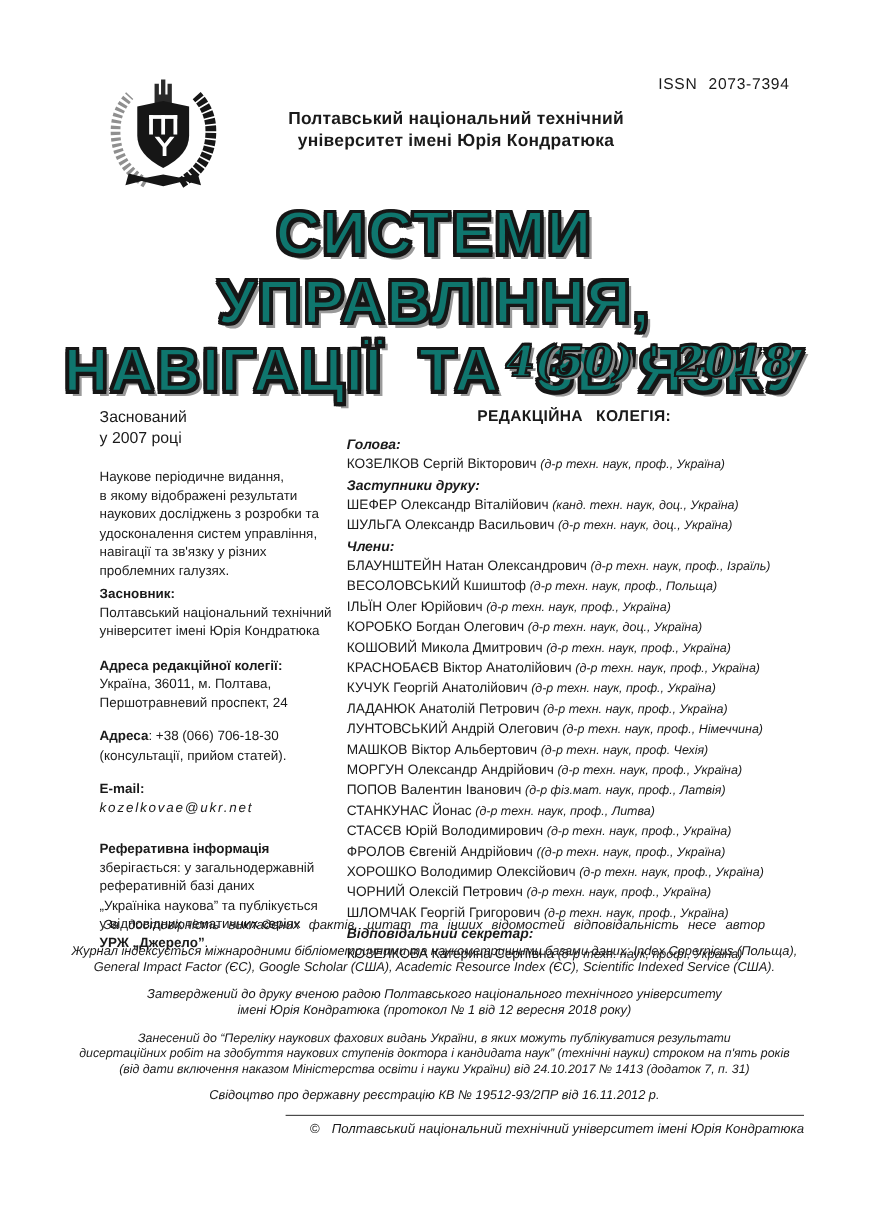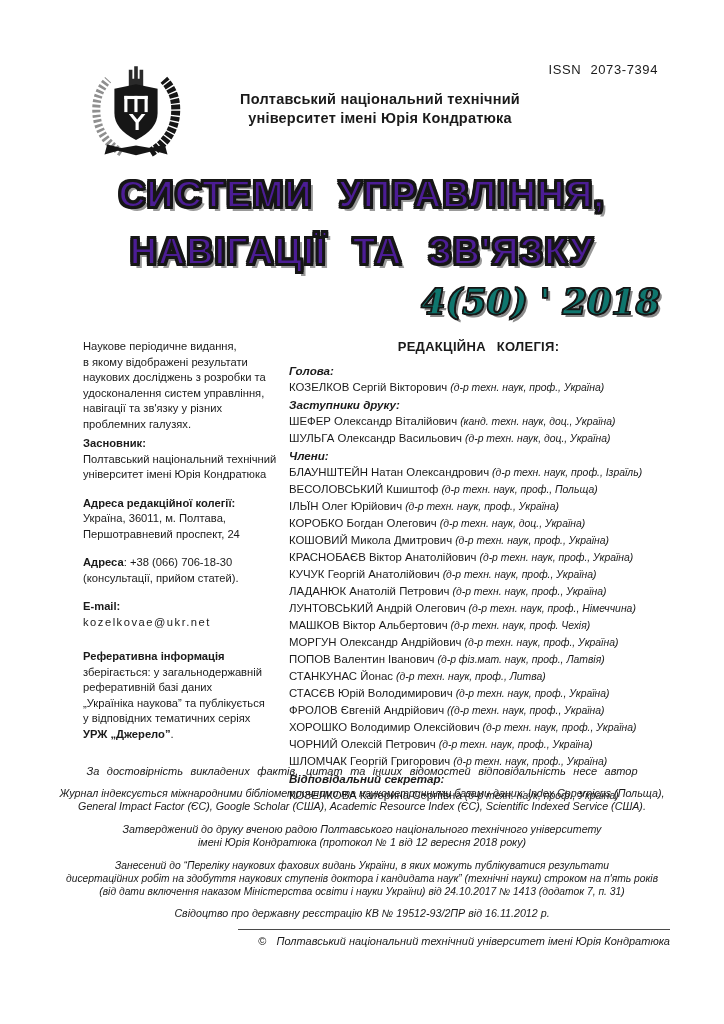--- a/index.html
+++ b/index.html
@@ -9,38 +9,38 @@
 
   .issn{position:absolute;top:62px;right:66px;font-size:13px;letter-spacing:.6px;word-spacing:5px;}
 
   .logo{position:absolute;top:58px;left:82px;width:108px;height:110px;}
   .logo svg{width:100%;height:100%;}
 
   .university{position:absolute;top:90px;left:200px;width:360px;text-align:center;
               font-weight:bold;font-size:14.5px;line-height:19px;letter-spacing:.2px;}
 
   .title-block{position:absolute;top:166px;left:38px;right:38px;text-align:center;}
-  .title-line{font-size:37px;font-weight:bold;letter-spacing:1.5px;word-spacing:14px;line-height:57px;
-      color:#4c1d95;-webkit-text-stroke:2px #161616;
+  .title-line{font-size:51px;font-weight:bold;letter-spacing:1.5px;word-spacing:14px;line-height:57px;
+      color:#0f766e;-webkit-text-stroke:2px #161616;
       text-shadow:-2px -2px 0 #161616,2px -2px 0 #161616,-2px 2px 0 #161616,2px 2px 0 #161616,
                   -2px 0 0 #161616,2px 0 0 #161616,0 -2px 0 #161616,0 2px 0 #161616,4px 4px 0 #9a9a9a;}
   .issue{position:absolute;top:281px;right:64px;font-family:"DejaVu Serif",serif;font-style:italic;
       font-weight:bold;font-size:35px;color:#0f766e;-webkit-text-stroke:1.4px #161616;
       text-shadow:-1px -1px 0 #161616,1px -1px 0 #161616,-1px 1px 0 #161616,1px 1px 0 #161616,3px 3px 0 #8a8a8a;}
 
   .columns{position:absolute;top:339px;left:60px;width:608px;display:flex;align-items:flex-start;}
   .left-col{flex:none;width:206px;margin-left:23px;font-size:11.2px;line-height:15.5px;}
   .right-col{flex:1;min-width:0;}
 
   .founded{font-size:13.2px;line-height:17px;margin-bottom:18px;}
   .desc{margin-bottom:4px;}
   .lblock{margin-bottom:13px;}
   .lblock .lbl{font-weight:bold;}
   .site-link{text-decoration:underline;color:#1a1a1a;cursor:pointer;}
-  .email-value{letter-spacing:1.5px;}
+  .email-value{letter-spacing:1.5px;font-style:italic;}
   .abstract{margin-top:19px;}
 
   .board-heading{text-align:center;font-weight:bold;font-size:13px;word-spacing:7px;
                  letter-spacing:.3px;margin-bottom:8px;}
   .role-heading{font-weight:bold;font-style:italic;font-size:11.6px;line-height:16px;padding-top:1px;}
   .member-row{font-size:11.4px;line-height:16px;white-space:nowrap;}
   .member-name{margin-right:3px;}
   .member-role{font-style:italic;font-size:10.4px;}
 
   .notes{position:absolute;top:765px;left:40px;width:644px;text-align:center;font-style:italic;}
@@ -83,20 +83,22 @@
   <div class="title-block">
     <div class="title-line">СИСТЕМИ УПРАВЛІННЯ,</div>
     <div class="title-line">НАВІГАЦІЇ ТА ЗВ'ЯЗКУ</div>
   </div>
 
   <div class="issue">4(50) ' 2018</div>
 
   <div class="columns">
 
     <div class="left-col">
+      <div class="founded pre">Заснований
+у 2007 році</div>
       <div class="desc pre">Наукове періодичне видання,
 в якому відображені результати
 наукових досліджень з розробки та
 удосконалення систем управління,
 навігації та зв'язку у різних
 проблемних галузях.</div>
       <div class="lblock">
         <div class="lbl">Засновник:</div>
         <div class="pre">Полтавський національний технічний
 університет імені Юрія Кондратюка</div>

